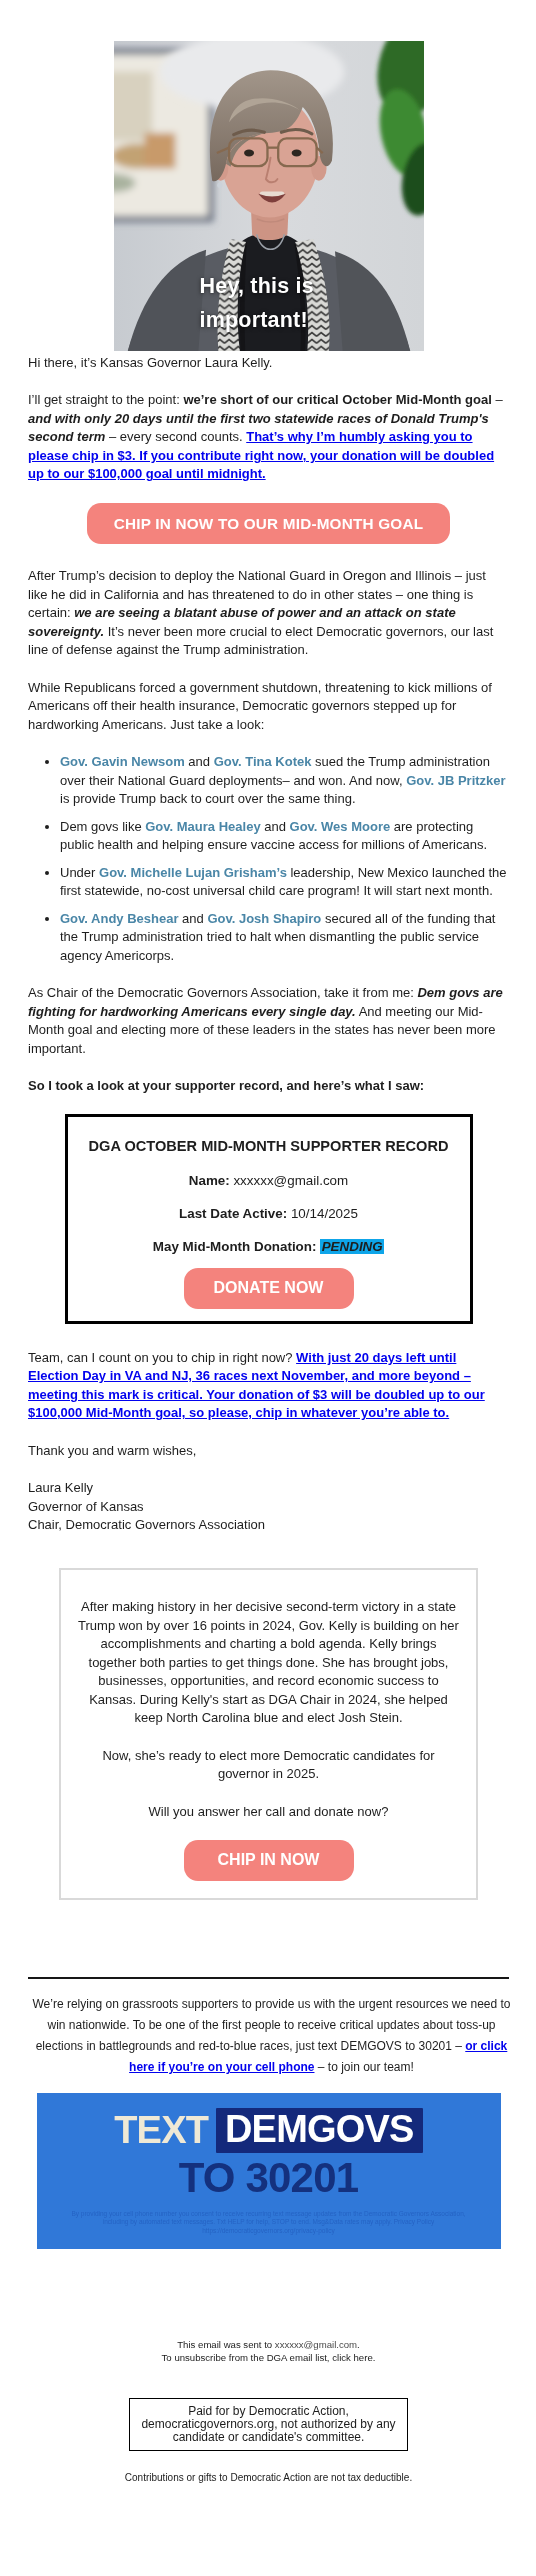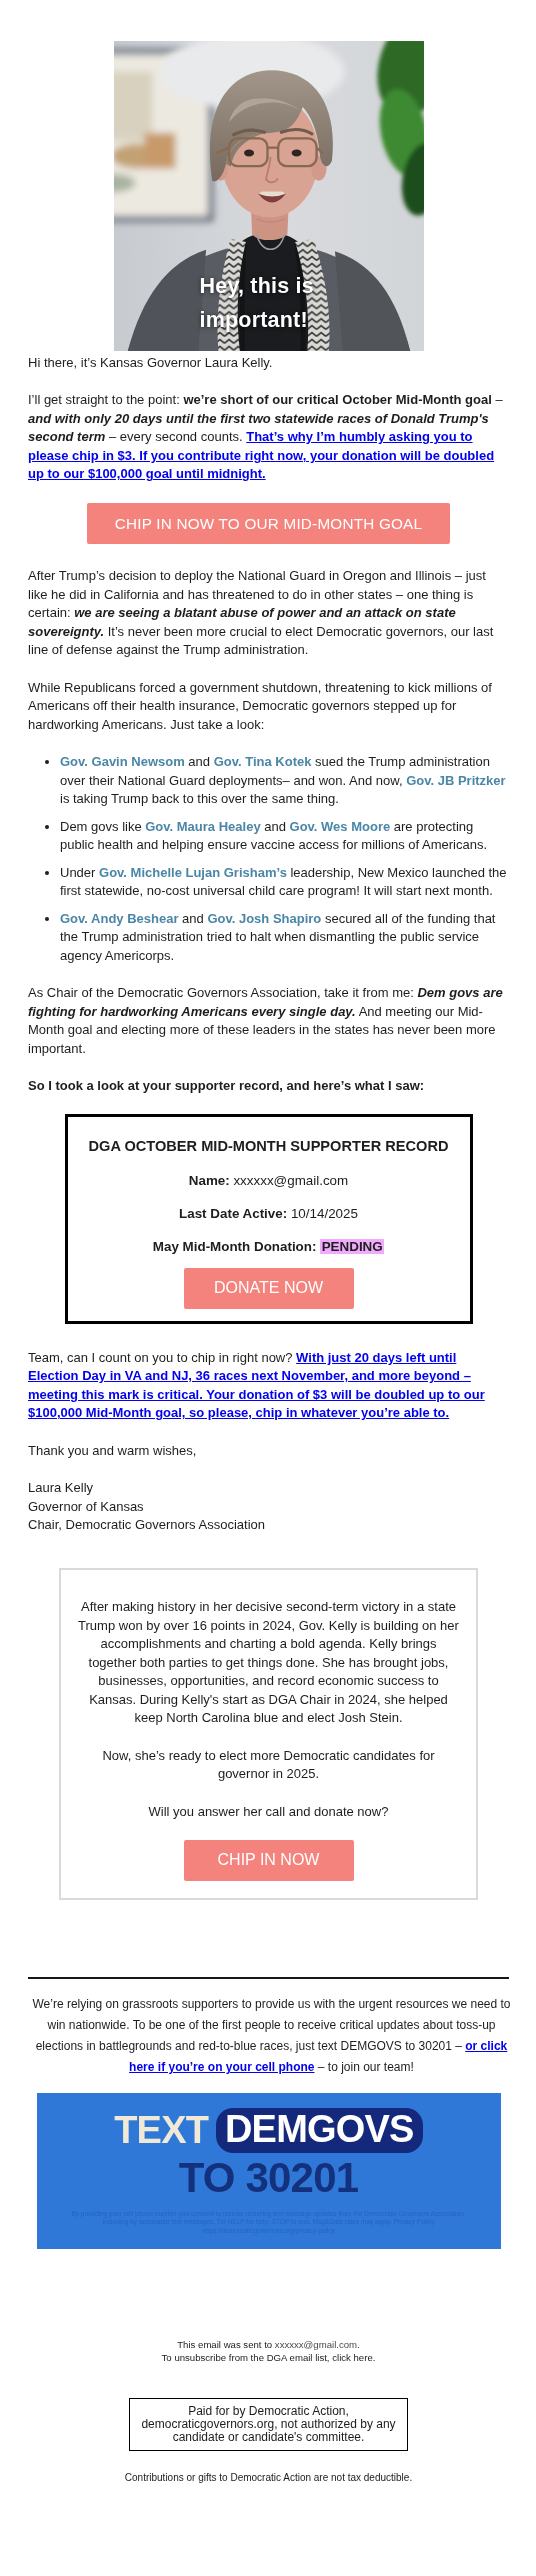--- a/index.html
+++ b/index.html
@@ -16,28 +16,28 @@
     position:absolute;left:86px;top:228px;
     font-weight:bold;font-size:21.5px;line-height:34px;color:#ffffff;
     text-shadow:0 0.8px 4.6px rgba(0,0,0,.5), 0 0 1.5px rgba(0,0,0,.35);
     letter-spacing:0.2px;
   }
   p.body-p{margin:19px 0;}
   .seg-b{font-weight:bold;}
   .seg-bi{font-weight:bold;font-style:italic;}
   .seg-l{color:#0202ee;font-weight:bold;text-decoration:underline;cursor:pointer;}
   .seg-g{color:#4a86a7;font-weight:bold;}
-  .seg-hl{background:#f0abfc;font-weight:bold;padding:0 1.5px;margin-top:20px;}
+  .seg-hl{background:#0ea5e9;font-weight:bold;font-style:italic;padding:0 1.5px;margin-top:20px;}
   .seg-dim{color:#4a4a4a;}
   .seg-a{cursor:pointer;}
   ul.gov-list{margin:19px 0;padding-left:32px;}
   ul.gov-list li{margin-bottom:9.2px;}
   .btn{
-    display:block;background:#f4837d;color:#ffffff;font-weight:normal;text-align:center;
-    border-radius:2px;text-decoration:none;cursor:pointer;
+    display:block;background:#f4837d;color:#ffffff;font-weight:bold;text-align:center;
+    border-radius:14px;text-decoration:none;cursor:pointer;
   }
   .btn-wide{width:363px;margin:12.3px auto 23px;font-size:15.3px;padding:10px 0;letter-spacing:0.2px;}
   .btn-small{width:170px;font-size:16px;padding:9.2px 0;margin:9.2px auto 1.5px;}
   
   .record-box{
     width:408px;margin:15.3px auto 21.5px;border:3.1px solid #000;box-sizing:border-box;
     text-align:center;padding:18.4px 9.2px 10.7px;
   }
   .record-title{font-weight:bold;font-size:14.6px;line-height:21px;margin-bottom:6.1px;}
   .record-row{margin-top:14px;font-size:13.4px;}
@@ -55,21 +55,21 @@
   .banner{
     width:464px;height:156px;margin:12.3px auto 0;background:#3078d8;
     display:flex;flex-direction:column;align-items:center;justify-content:center;
     cursor:pointer;
   }
   .banner-line1{
     font-size:38px;font-weight:bold;letter-spacing:-0.8px;line-height:44px;
     color:#efe9d5;white-space:nowrap;display:flex;align-items:center;text-align:right;
   }
   .banner-pill{
-    display:inline-block;background:#14297b;color:#ffffff;border-radius:17px;
+    display:inline-block;background:#14297b;color:#ffffff;border-radius:1px;
     padding:0.8px 9.2px 3.8px;margin-left:7.7px;line-height:40px;
   }
   .banner-line2{font-size:42px;font-weight:bold;color:#14317e;line-height:48px;letter-spacing:-0.8px;margin-top:1.5px;}
   .banner-fine{
     font-size:6.5px;line-height:8.4px;color:#2563c4;text-align:center;width:86%;margin-top:7.7px;
   }
   
   .footer-sent{margin-top:90px;text-align:center;font-size:9.6px;line-height:12.3px;color:#1c1c1c;}
   .paid-box{
     width:279px;margin:34px auto 0;border:1.5px solid #000;box-sizing:border-box;
@@ -178,21 +178,21 @@
 
   <p class="body-p"><span class="seg-p">I’ll get straight to the point: </span><span class="seg-b">we’re short of our critical October Mid-Month goal</span><span class="seg-p"> – </span><span class="seg-bi">and with only 20 days until the first two statewide races of Donald Trump's second term</span><span class="seg-p"> – every second counts. </span><span class="seg-l">That’s why I’m humbly asking you to please chip in $3. If you contribute right now, your donation will be doubled up to our $100,000 goal until midnight.</span></p>
 
   <a class="btn btn-wide">CHIP IN NOW TO OUR MID-MONTH GOAL</a>
 
   <p class="body-p" style="margin-top:21.5px"><span class="seg-p">After Trump’s decision to deploy the National Guard in Oregon and Illinois – just like he did in California and has threatened to do in other states – one thing is certain: </span><span class="seg-bi">we are seeing a blatant abuse of power and an attack on state sovereignty.</span><span class="seg-p"> It’s never been more crucial to elect Democratic governors, our last line of defense against the Trump administration.</span></p>
 
   <p class="body-p"><span class="seg-p">While Republicans forced a government shutdown, threatening to kick millions of Americans off their health insurance, Democratic governors stepped up for hardworking Americans. Just take a look:</span></p>
 
   <ul class="gov-list">
-    <li><span class="seg-g">Gov. Gavin Newsom</span><span class="seg-p"> and </span><span class="seg-g">Gov. Tina Kotek</span><span class="seg-p"> sued the Trump administration over their National Guard deployments– and won. And now, </span><span class="seg-g">Gov. JB Pritzker</span><span class="seg-p"> is taking Trump back to this over the same thing.</span></li>
+    <li><span class="seg-g">Gov. Gavin Newsom</span><span class="seg-p"> and </span><span class="seg-g">Gov. Tina Kotek</span><span class="seg-p"> sued the Trump administration over their National Guard deployments– and won. And now, </span><span class="seg-g">Gov. JB Pritzker</span><span class="seg-p"> is provide Trump back to court over the same thing.</span></li>
     <li><span class="seg-p">Dem govs like </span><span class="seg-g">Gov. Maura Healey</span><span class="seg-p"> and </span><span class="seg-g">Gov. Wes Moore</span><span class="seg-p"> are protecting public health and helping ensure vaccine access for millions of Americans.</span></li>
     <li><span class="seg-p">Under </span><span class="seg-g">Gov. Michelle Lujan Grisham’s</span><span class="seg-p"> leadership, New Mexico launched the first statewide, no-cost universal child care program! It will start next month.</span></li>
     <li><span class="seg-g">Gov. Andy Beshear</span><span class="seg-p"> and </span><span class="seg-g">Gov. Josh Shapiro</span><span class="seg-p"> secured all of the funding that the Trump administration tried to halt when dismantling the public service agency Americorps.</span></li>
   </ul>
 
   <p class="body-p"><span class="seg-p">As Chair of the Democratic Governors Association, take it from me: </span><span class="seg-bi">Dem govs are fighting for hardworking Americans every single day.</span><span class="seg-p"> And meeting our Mid-Month goal and electing more of these leaders in the states has never been more important.</span></p>
 
   <p class="body-p"><span class="seg-b">So I took a look at your supporter record, and here’s what I saw:</span></p>
 
   <div class="record-box">

